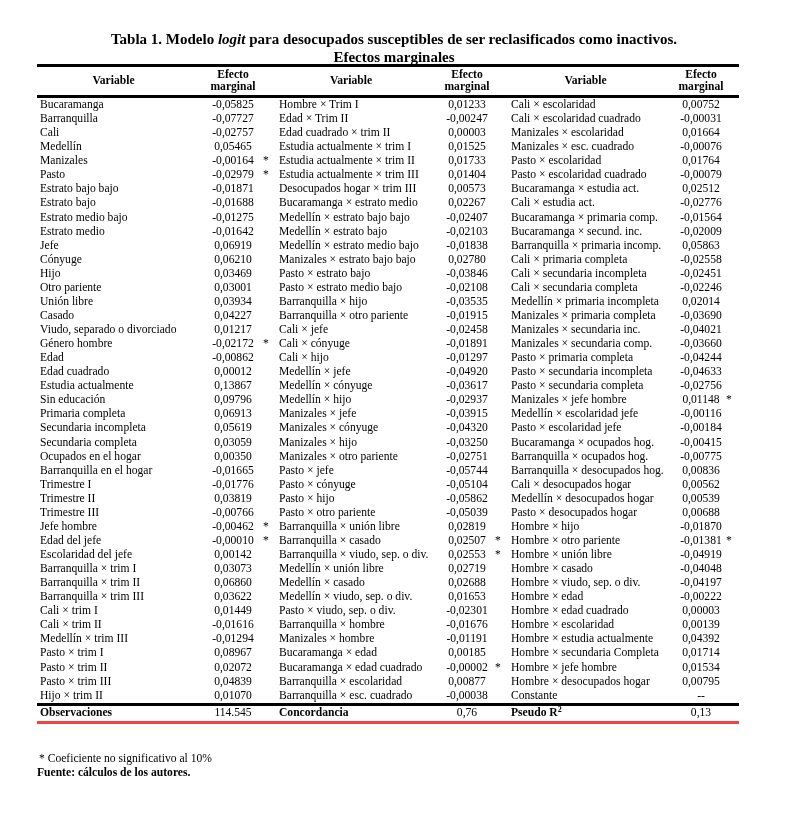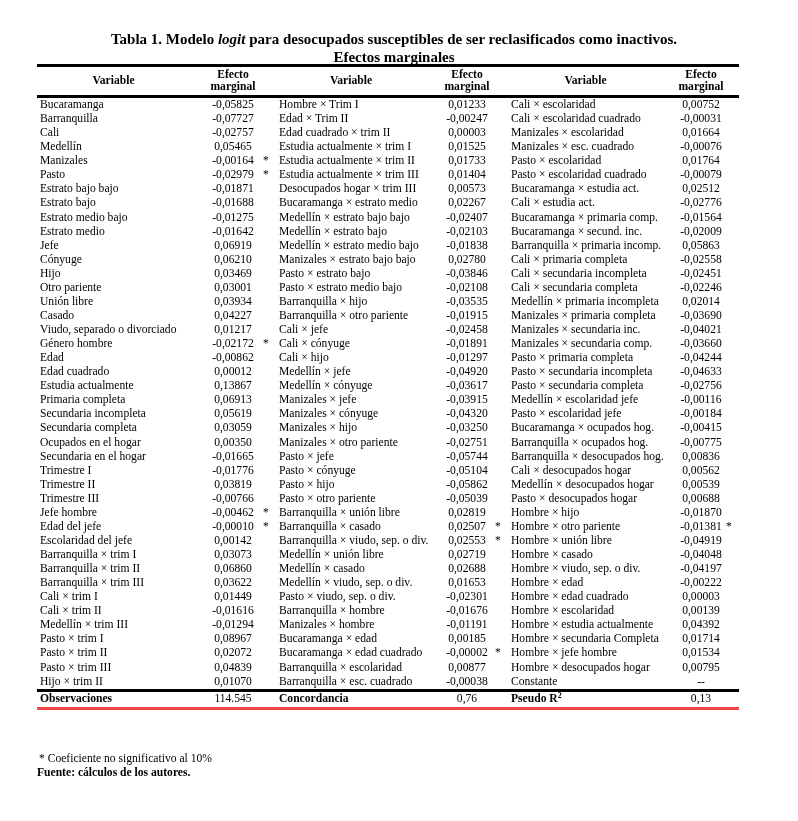--- a/index.html
+++ b/index.html
@@ -218,20 +218,28 @@
         </tr>
         <tr>
           <td class="var">Estudia actualmente</td>
           <td class="val"><span>0,13867</span></td>
           <td class="var">Medellín × cónyuge</td>
           <td class="val"><span>-0,03617</span></td>
           <td class="var">Pasto × secundaria completa</td>
           <td class="val"><span>-0,02756</span></td>
         </tr>
         <tr>
+          <td class="var">Sin educación</td>
+          <td class="val"><span>0,09796</span></td>
+          <td class="var">Medellín × hijo</td>
+          <td class="val"><span>-0,02937</span></td>
+          <td class="var">Manizales × jefe hombre</td>
+          <td class="val"><span>0,01148</span><span class="star">*</span></td>
+        </tr>
+        <tr>
           <td class="var">Primaria completa</td>
           <td class="val"><span>0,06913</span></td>
           <td class="var">Manizales × jefe</td>
           <td class="val"><span>-0,03915</span></td>
           <td class="var">Medellín × escolaridad jefe</td>
           <td class="val"><span>-0,00116</span></td>
         </tr>
         <tr>
           <td class="var">Secundaria incompleta</td>
           <td class="val"><span>0,05619</span></td>
@@ -250,21 +258,21 @@
         </tr>
         <tr>
           <td class="var">Ocupados en el hogar</td>
           <td class="val"><span>0,00350</span></td>
           <td class="var">Manizales × otro pariente</td>
           <td class="val"><span>-0,02751</span></td>
           <td class="var">Barranquilla  × ocupados hog.</td>
           <td class="val"><span>-0,00775</span></td>
         </tr>
         <tr>
-          <td class="var">Secundaria en el hogar</td>
+          <td class="var">Barranquilla en el hogar</td>
           <td class="val"><span>-0,01665</span></td>
           <td class="var">Pasto × jefe</td>
           <td class="val"><span>-0,05744</span></td>
           <td class="var">Barranquilla × desocupados hog.</td>
           <td class="val"><span>0,00836</span></td>
         </tr>
         <tr>
           <td class="var">Trimestre I</td>
           <td class="val"><span>-0,01776</span></td>
           <td class="var">Pasto × cónyuge</td>

